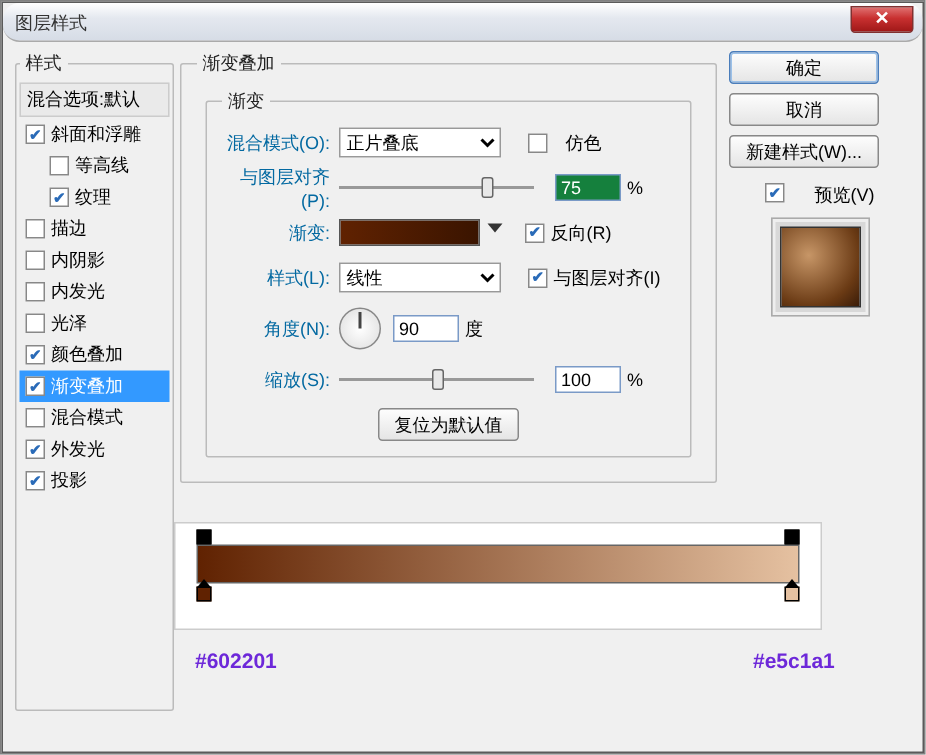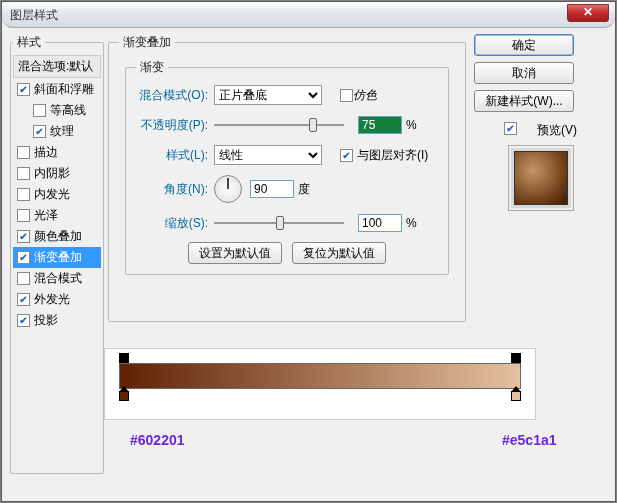--- a/index.html
+++ b/index.html
@@ -1,21 +1,21 @@
 <!DOCTYPE html>
 <html><head>
 <meta charset="utf-8">
 <style>
   * { box-sizing: border-box; font-family: "Microsoft YaHei", "SimSun", sans-serif; font-size: 12px; }
   body { margin: 0; background: #808080; padding: 1px; }
   .window { width: 615px; height: 501px; background: #f0f0f0; border: 1px solid #5a5a5a; position: relative; }
   .titlebar { height: 26px; background: linear-gradient(#ffffff,#e4e8ef 40%,#d6dce6); border-bottom: 1px solid #aaa; position: relative; padding-left: 8px; line-height: 26px; color: #333; border-radius: 11px; }
   .close-btn { position: absolute; right: 6px; top: 2px; width: 42px; height: 18px; background: linear-gradient(#e07070,#c83030 45%,#a01818); border: 1px solid #803030; border-radius: 0 0 3px 3px; color: #fff; text-align: center; line-height: 14px; font-weight: bold; cursor: pointer; }
   .body { display: flex; padding: 6px 8px 8px 8px; gap: 4px; }
-  .left-col { width: 94px; }
+  .left-col { width: 106px; }
   .mid-col { width: 358px; }
   .right-col { flex: 1; padding-left: 4px; }
   fieldset { border: 1px solid #bbb; border-radius: 2px; margin: 0; padding: 4px 2px 2px 2px; }
   legend { padding: 0 4px; color: #222; }
   .style-list { list-style: none; margin: 0; padding: 0; }
   .style-list li { padding: 2px 2px 2px 4px; height: 21px; display: flex; align-items: center; gap: 4px; }
   .style-list li.indent { padding-left: 20px; }
   .style-list li.selected { background: #3399ff; color: #fff; }
   .chk { width: 13px; height: 13px; border: 1px solid #888; background: #fff; display: inline-flex; align-items: center; justify-content: center; font-size: 10px; color: #2a6bb8; font-weight: bold; cursor: pointer; pointer-events:none; }
   .chk.checked::after { content: "✔"; }
@@ -128,34 +128,41 @@
         <fieldset class="inner-fieldset">
           <legend>渐变</legend>
 
           <div class="row">
             <span class="lbl">混合模式(O):</span>
             <select class="select-wide">
               <option>正片叠底</option>
             </select>
             <span style="width:18px"></span>
             <span class="chk"></span>
-            <span style="margin-left:0;font-style:italic;">仿色</span>
-          </div>
-
-          <div class="row">
-            <span class="lbl">不透明度(P):</span>
+            <span style="margin-left:12px;">仿色</span>
+          </div>
+
+          <div class="row">
+            <span class="lbl">与图层对齐(P):</span>
             <div class="slider">
               <div class="slider-track"></div>
                 <div class="slider-thumb" style="left:95px;"></div>
             </div>
             <span style="width:14px"></span>
             <input class="num-input sel" value="75" style="">
             <span class="pct">%</span>
           </div>
 
+          <div class="row">
+            <span class="lbl">渐变:</span>
+            <span class="grad-swatch"></span>
+            <span style="width:30px"></span>
+            <span class="chk checked"></span>
+            <span style="margin-left:4px;">反向(R)</span>
+          </div>
 
           <div class="row">
             <span class="lbl">样式(L):</span>
             <select class="select-wide">
               <option>线性</option>
             </select>
             <span style="width:18px"></span>
             <span class="chk checked"></span>
             <span style="margin-left:4px;">与图层对齐(I)</span>
           </div>
@@ -173,21 +180,20 @@
             <div class="slider">
               <div class="slider-track"></div>
                 <div class="slider-thumb" style="left:62px;"></div>
             </div>
             <span style="width:14px"></span>
             <input class="num-input" value="100" style="">
             <span class="pct">%</span>
           </div>
 
           <div class="btn-row">
-            <button class="btn">设置为默认值</button>
             <button class="btn">复位为默认值</button>
           </div>
         </fieldset>
       </fieldset>
 
       <div class="grad-editor" style="width:432px; margin-left:-4px;">
         <div class="grad-bar">
           <div class="stop-top" style="left:-1px;"></div>
           <div class="stop-top" style="right:-1px;"></div>
           <div class="stop-bot" style="left:-1px; background:#602201;"></div>

